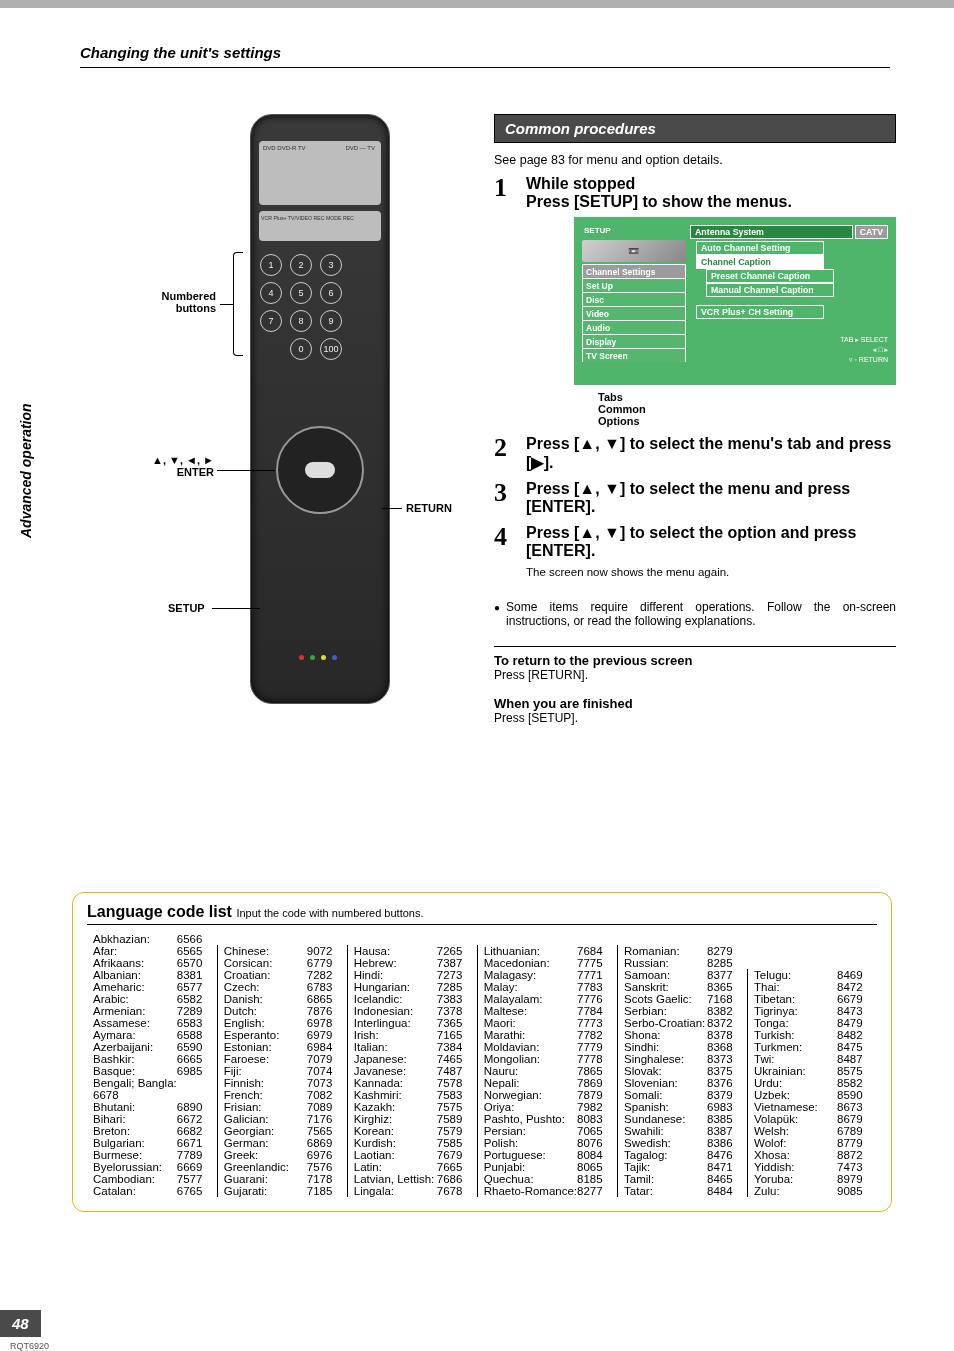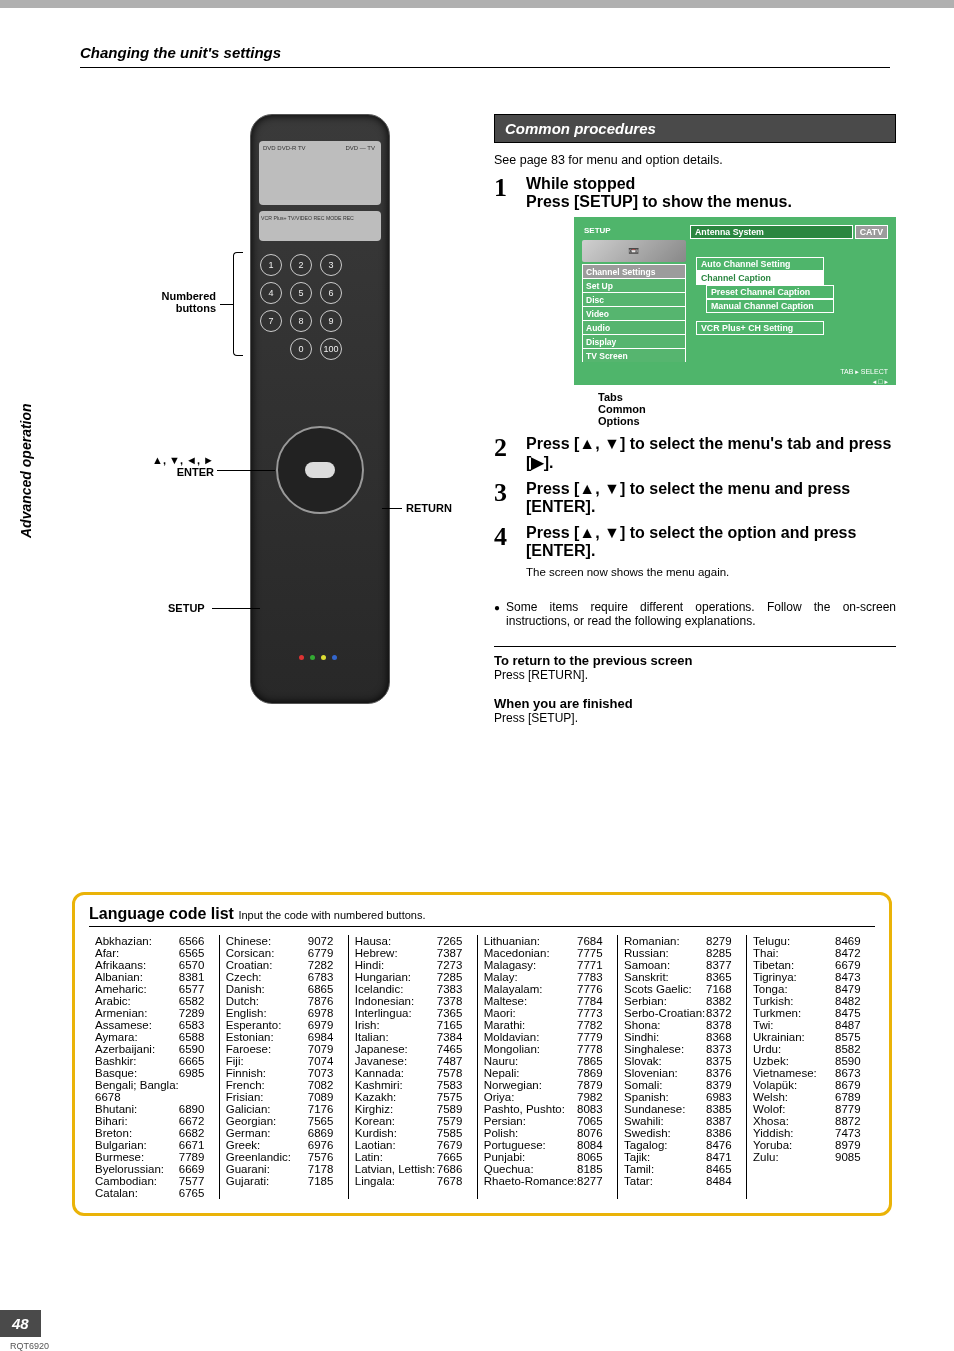--- a/index.html
+++ b/index.html
@@ -187,21 +187,21 @@
     font-size: 8.5px;
     color: #fff;
     padding: 1.5px 3px;
     border-top: 1px solid #fff;
     border-left: 1px solid #fff;
     border-right: 1px solid #fff;
     background: rgba(100,180,120,0.35);
     font-weight: bold;
   }
   .tab-item.active { background: #9c9c9c; color: #fff; }
-  .setup-right { flex: 1; display: flex; flex-direction: column; gap: 18px; position: relative; }
+  .setup-right { flex: 1; display: flex; flex-direction: column; gap: 2px; position: relative; }
   .top-row { display: flex; gap: 2px; }
   .opt-btn {
     font-size: 8.8px;
     font-weight: bold;
     color: #fff;
     background: #2a8640;
     border: 1px solid #fff;
     padding: 1px 4px;
   }
   .opt-btn.sel { background: #9c9c9c; color: #fff; }
@@ -238,40 +238,41 @@
     transform: rotate(-90deg);
     transform-origin: left top;
     font-style: italic;
     font-weight: bold;
     font-size: 14px;
   }
   .lang-box {
     position: absolute;
     left: 72px; right: 62px;
     top: 884px;
-    border: 3px solid #eab308;
+    border: 1px solid #eab308;
     border-radius: 12px;
     padding: 10px 14px 14px 14px;
     background: #fff;
   }
   .lang-title {
     font-size: 16px;
     font-weight: bold;
     border-bottom: 1px solid #000;
     padding-bottom: 3px;
     margin-bottom: 8px;
   }
   .lang-title .subtext {
     font-size: 11px;
     font-weight: normal;
   }
   .lang-grid {
     display: flex;
     gap: 0;
     font-size: 11.5px;
+    align-items: flex-end;
   }
   .lang-col {
     flex: 1;
     padding: 0 6px;
   }
   .lang-col + .lang-col { border-left: 1px solid #000; }
   .lang-row { display: flex; white-space: nowrap;}
   .lang-row .ln { flex: 1; overflow: hidden; text-overflow: ellipsis; }
   .lang-row .lc { width: 34px; text-align: left; }
   .page-footer {

